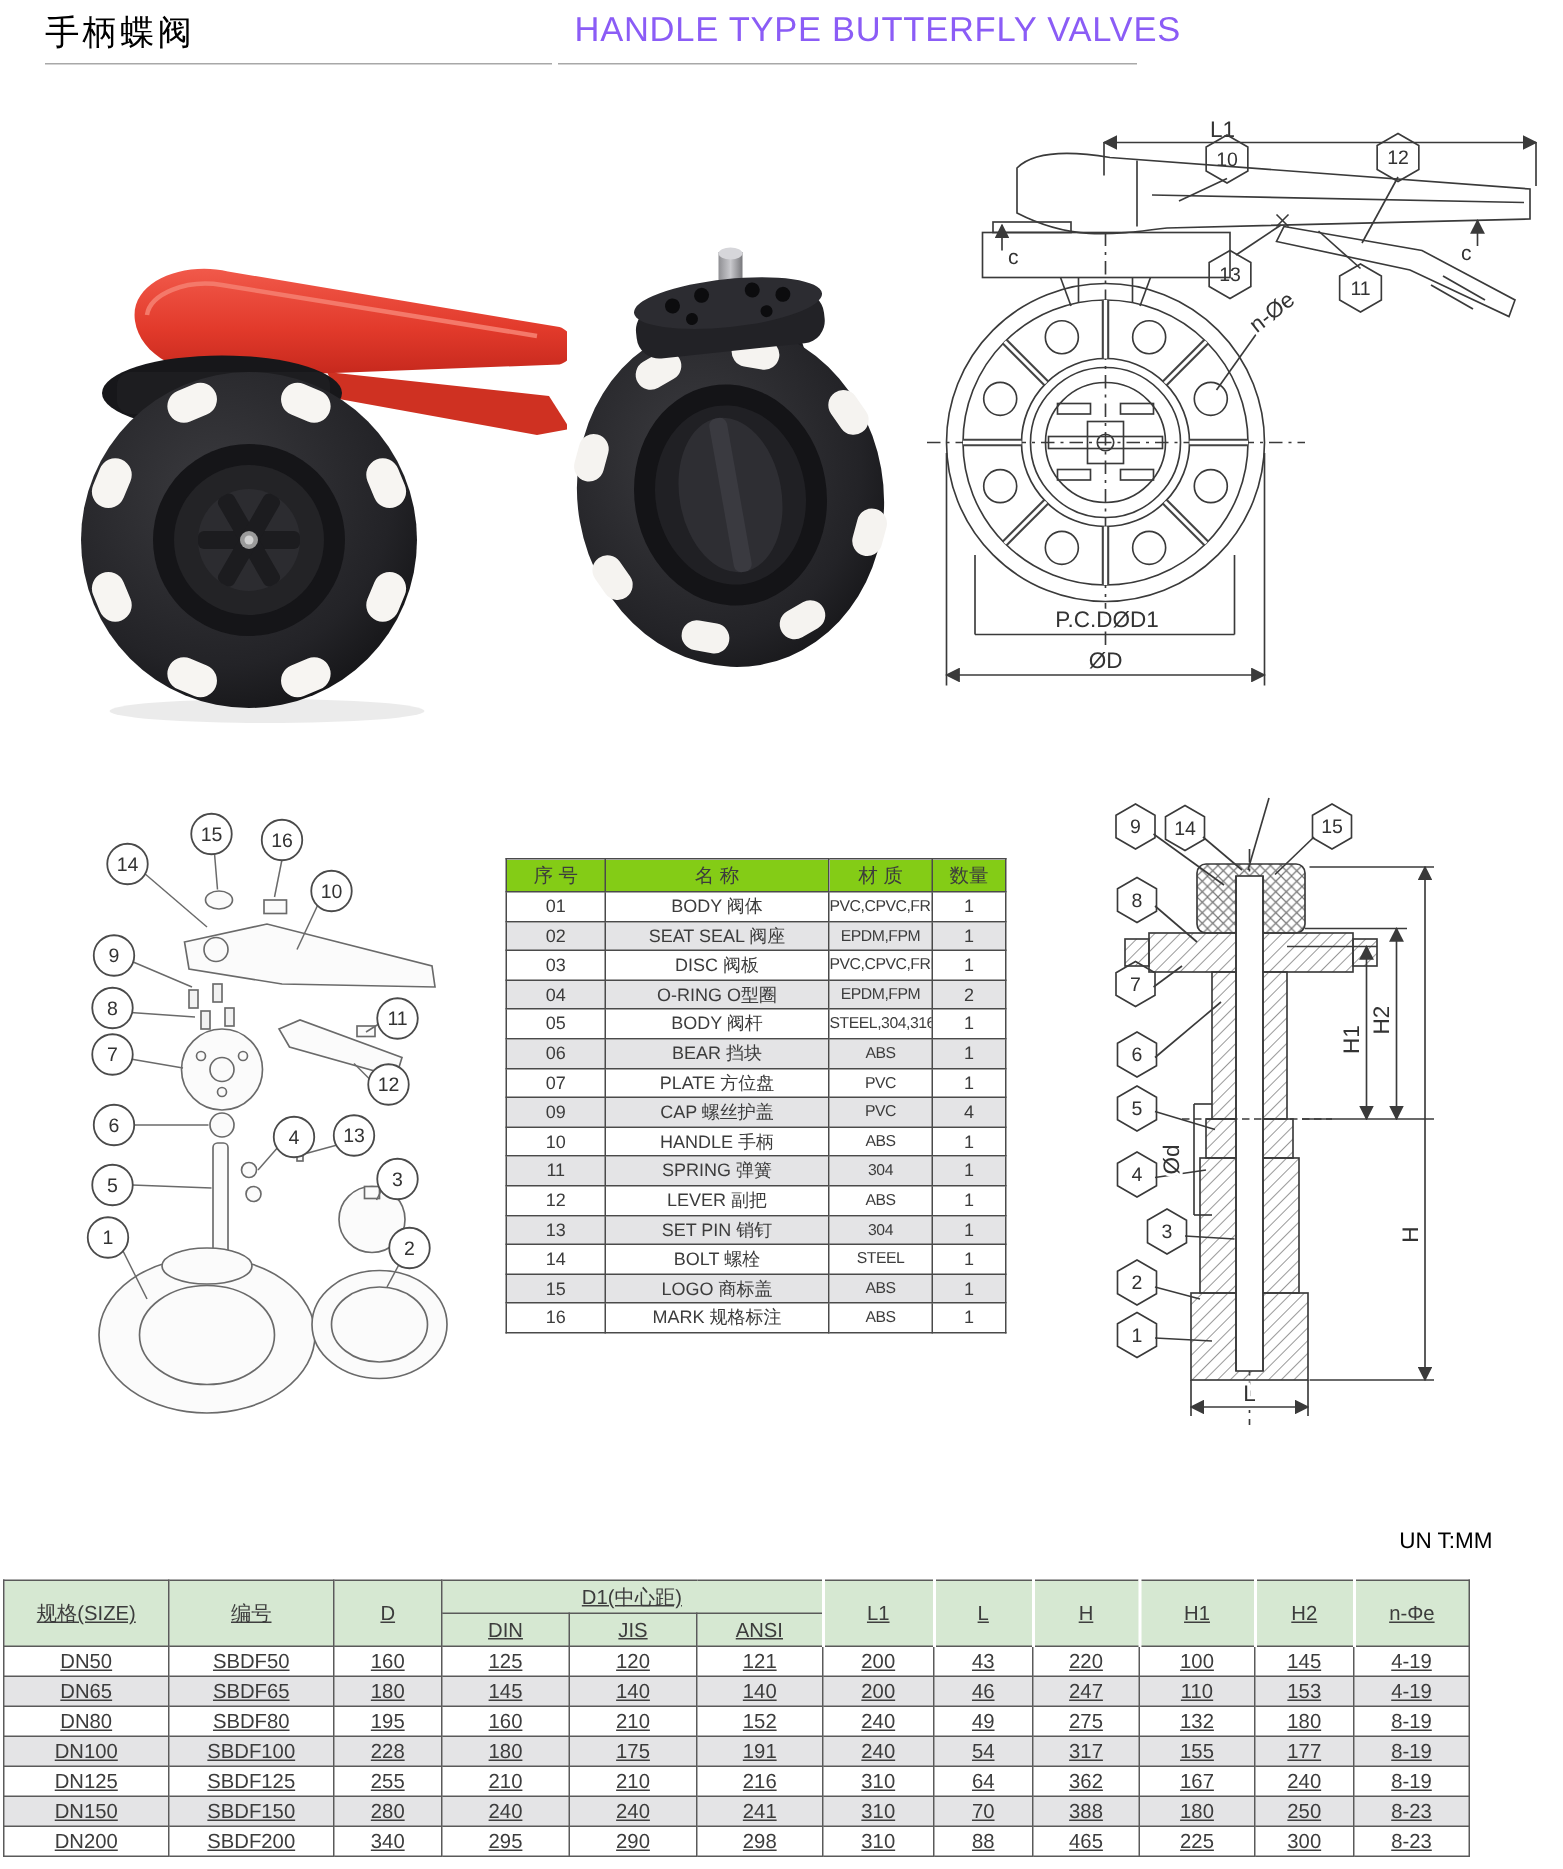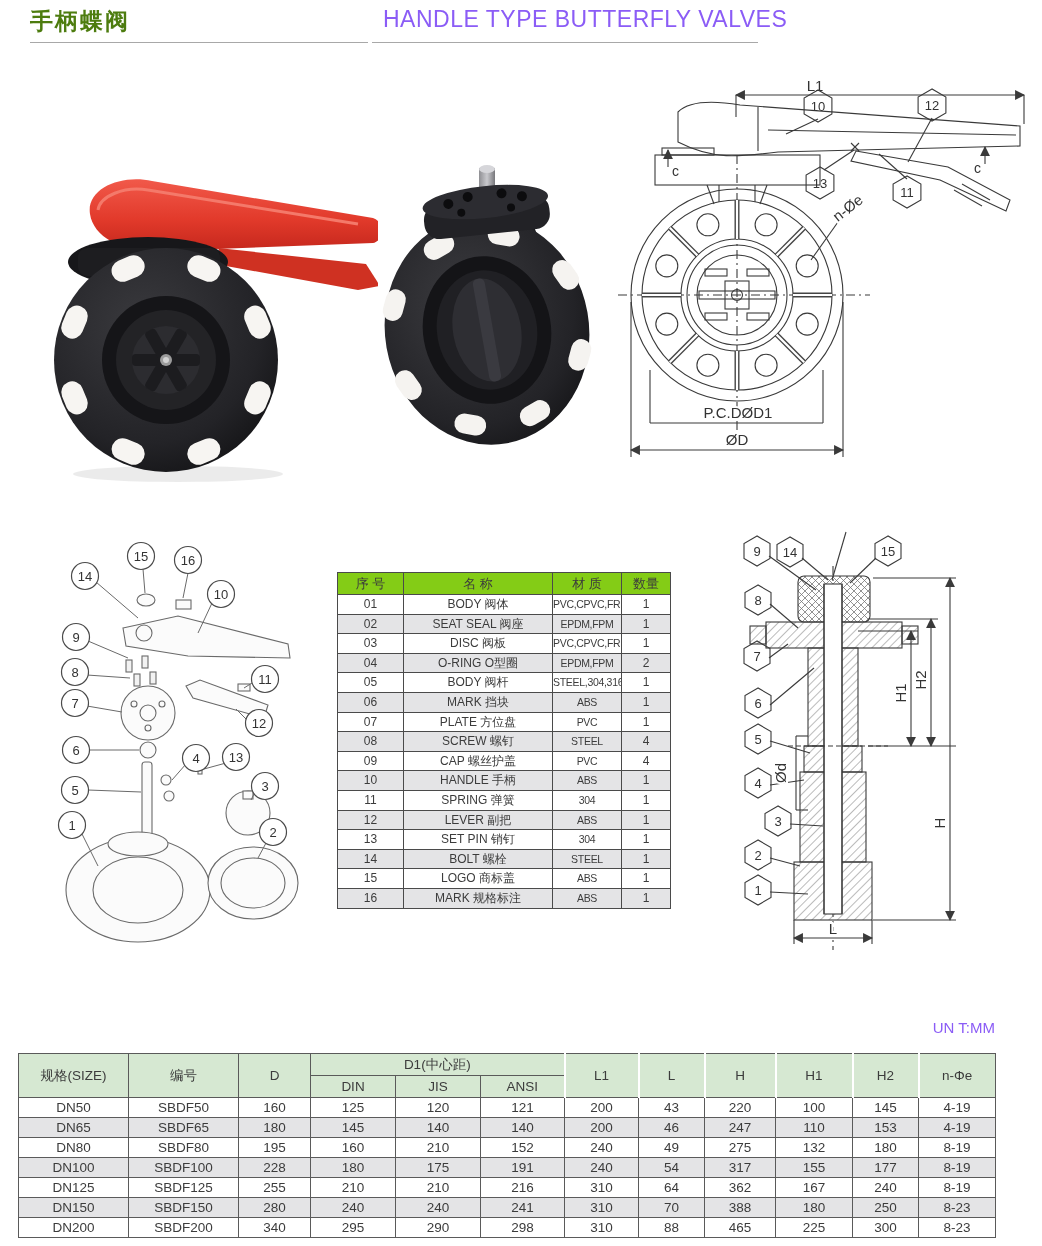--- a/index.html
+++ b/index.html
@@ -1,40 +1,40 @@
 <!DOCTYPE html>
 <html><head>
 <meta charset="utf-8">
 <style>
   html,body{margin:0;padding:0;background:#fff;}
   .page{position:relative;width:1042px;height:1246px;background:#ffffff;
         font-family:"Liberation Sans",sans-serif;overflow:hidden;color:#3f3f3f;}
   .abs{position:absolute;}
   
-  .title-cn{left:30px;top:6px;font-size:23px;letter-spacing:2px;color:#4d7c0f;font-weight:700;}
+  .title-cn{left:30px;top:6px;font-size:23px;letter-spacing:2px;color:#000000;font-weight:400;}
   .title-en{left:383px;top:6px;font-size:23px;color:#8b5cf6;font-weight:400;letter-spacing:0.5px;}
   .rule{height:1px;background:#a8a8a8;top:42px;}
   .rule-left{left:30px;width:338px;}
   .rule-right{left:372px;width:386px;}
   
   table{border-collapse:collapse;table-layout:fixed;}
   .parts-table{left:337px;top:572px;width:333px;font-size:12px;}
   .parts-table th,.parts-table td{border:1px solid #4a4a4a;text-align:center;padding:0;
       line-height:18.6px;height:18.6px;overflow:hidden;white-space:nowrap;color:#3c3c3c;}
   .parts-table th{background:#84cc16;font-size:13px;font-weight:400;height:21px;line-height:21px;}
   .parts-table tbody tr:nth-child(even) td{background:#E4E4E6;}
   .parts-table td:nth-child(3){font-size:10.5px;letter-spacing:-0.3px;}
   
-  .size-table{left:18px;top:1053px;width:977px;font-size:13.5px;}
+  .size-table{left:2px;top:1053px;width:977px;font-size:13.5px;text-decoration:underline;}
   .size-table th,.size-table td{border:1px solid #5a5a5a;text-align:center;padding:0;color:#3c3c3c;}
   .size-table th{background:#D6E8D2;font-weight:400;height:21px;line-height:21px;font-size:13.5px;}
   .size-table th.ws{border-left:2px solid #ffffff;}
   .size-table td{height:19px;line-height:19px;white-space:nowrap;}
   .size-table tbody tr:nth-child(even) td{background:#E4E4E6;}
-  .unit-note{left:860px;top:1019px;width:135px;text-align:right;font-size:15px;color:#8b5cf6;}
+  .unit-note{left:860px;top:1019px;width:135px;text-align:right;font-size:15px;color:#000000;}
   
   svg text{font-family:"Liberation Sans",sans-serif;fill:#333;}
   .dimlbl{paint-order:stroke;stroke:#ffffff;stroke-width:4px;font-size:15px;}
   .cnum{font-size:13px;text-anchor:middle;}
   .lines{stroke:#3a3a3a;stroke-width:1.1;fill:none;}
 </style>
 </head>
 <body>
 
 <div class="page">
@@ -437,35 +437,29 @@
           <td>2</td>
         </tr>
         <tr>
           <td>05</td>
           <td>BODY 阀杆</td>
           <td>STEEL,304,316</td>
           <td>1</td>
         </tr>
         <tr>
           <td>06</td>
-          <td>MARK 挡块</td>
+          <td>BEAR 挡块</td>
           <td>ABS</td>
           <td>1</td>
         </tr>
         <tr>
           <td>07</td>
           <td>PLATE 方位盘</td>
           <td>PVC</td>
           <td>1</td>
-        </tr>
-        <tr>
-          <td>08</td>
-          <td>SCREW 螺钉</td>
-          <td>STEEL</td>
-          <td>4</td>
         </tr>
         <tr>
           <td>09</td>
           <td>CAP 螺丝护盖</td>
           <td>PVC</td>
           <td>4</td>
         </tr>
         <tr>
           <td>10</td>
           <td>HANDLE 手柄</td>

